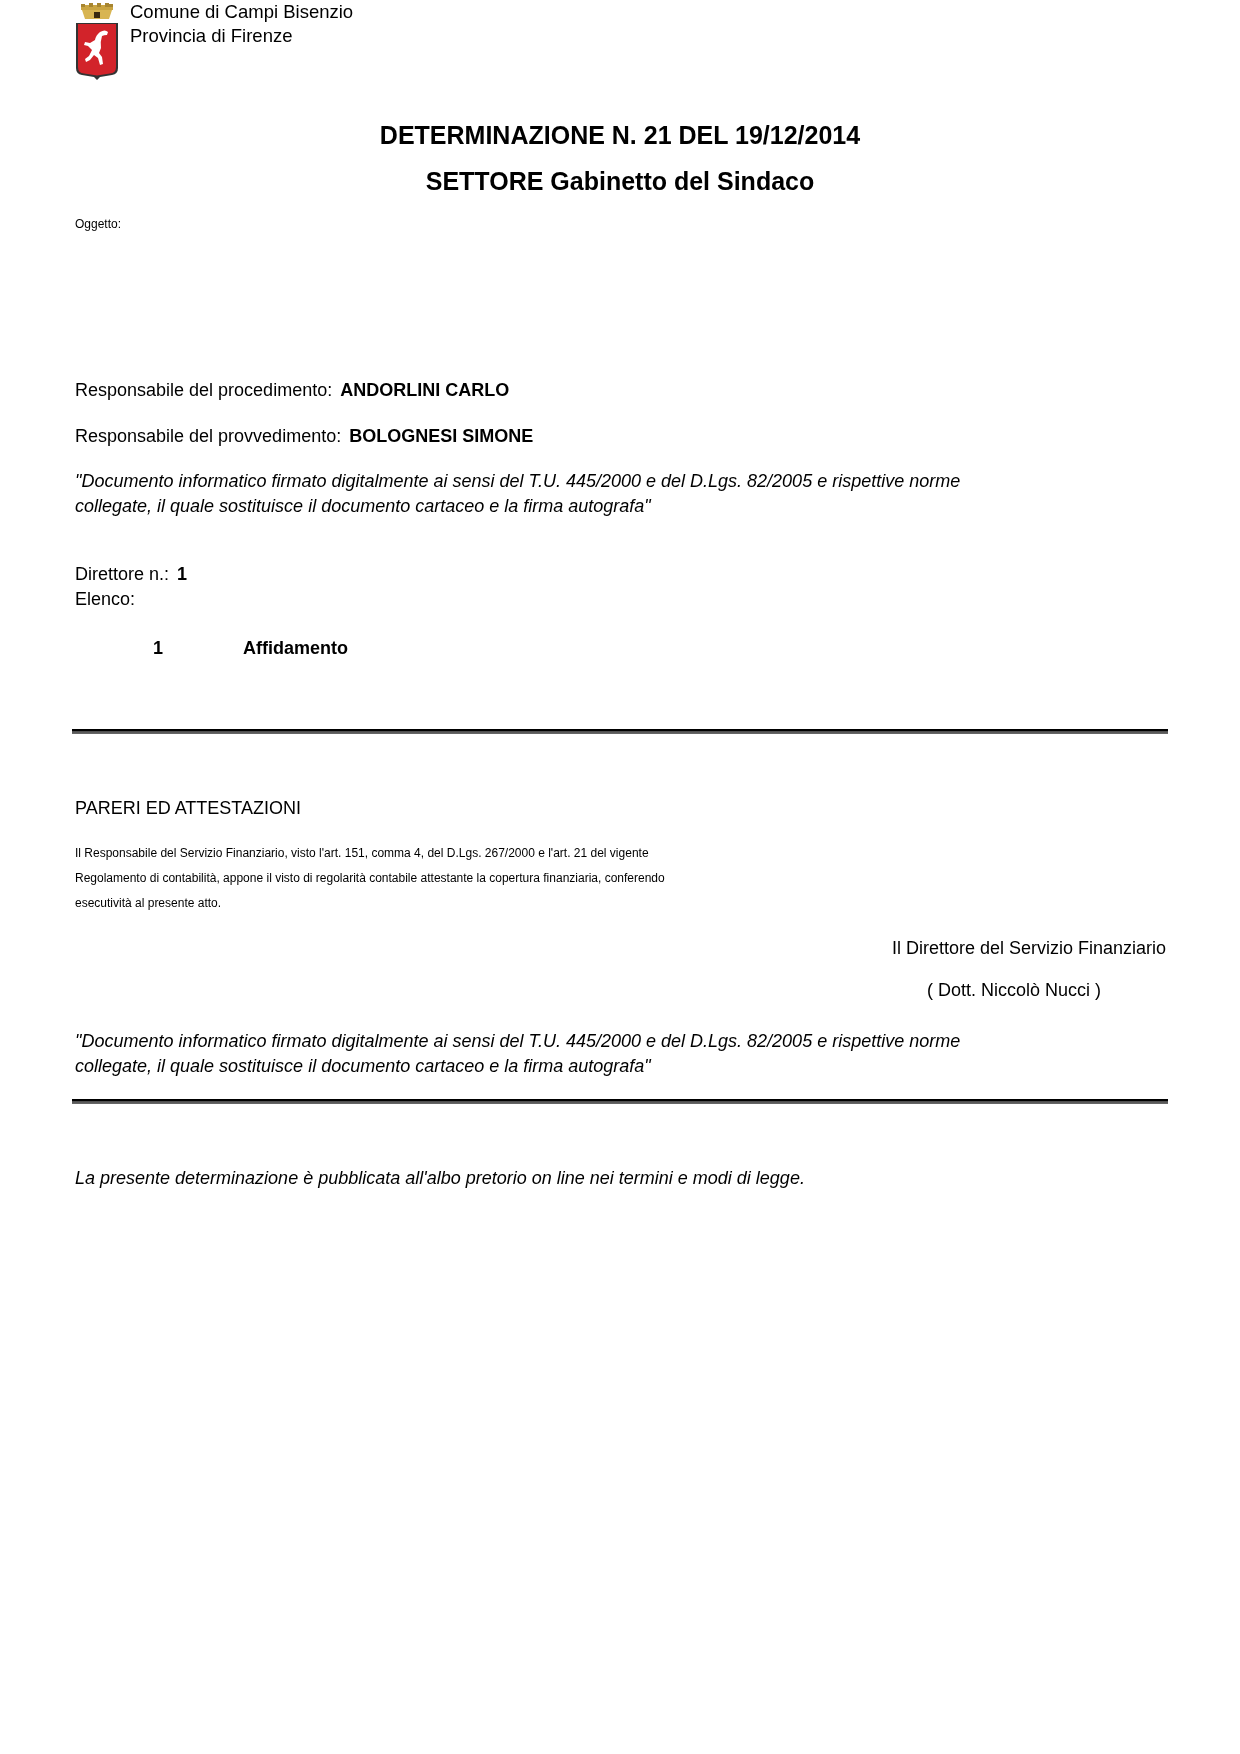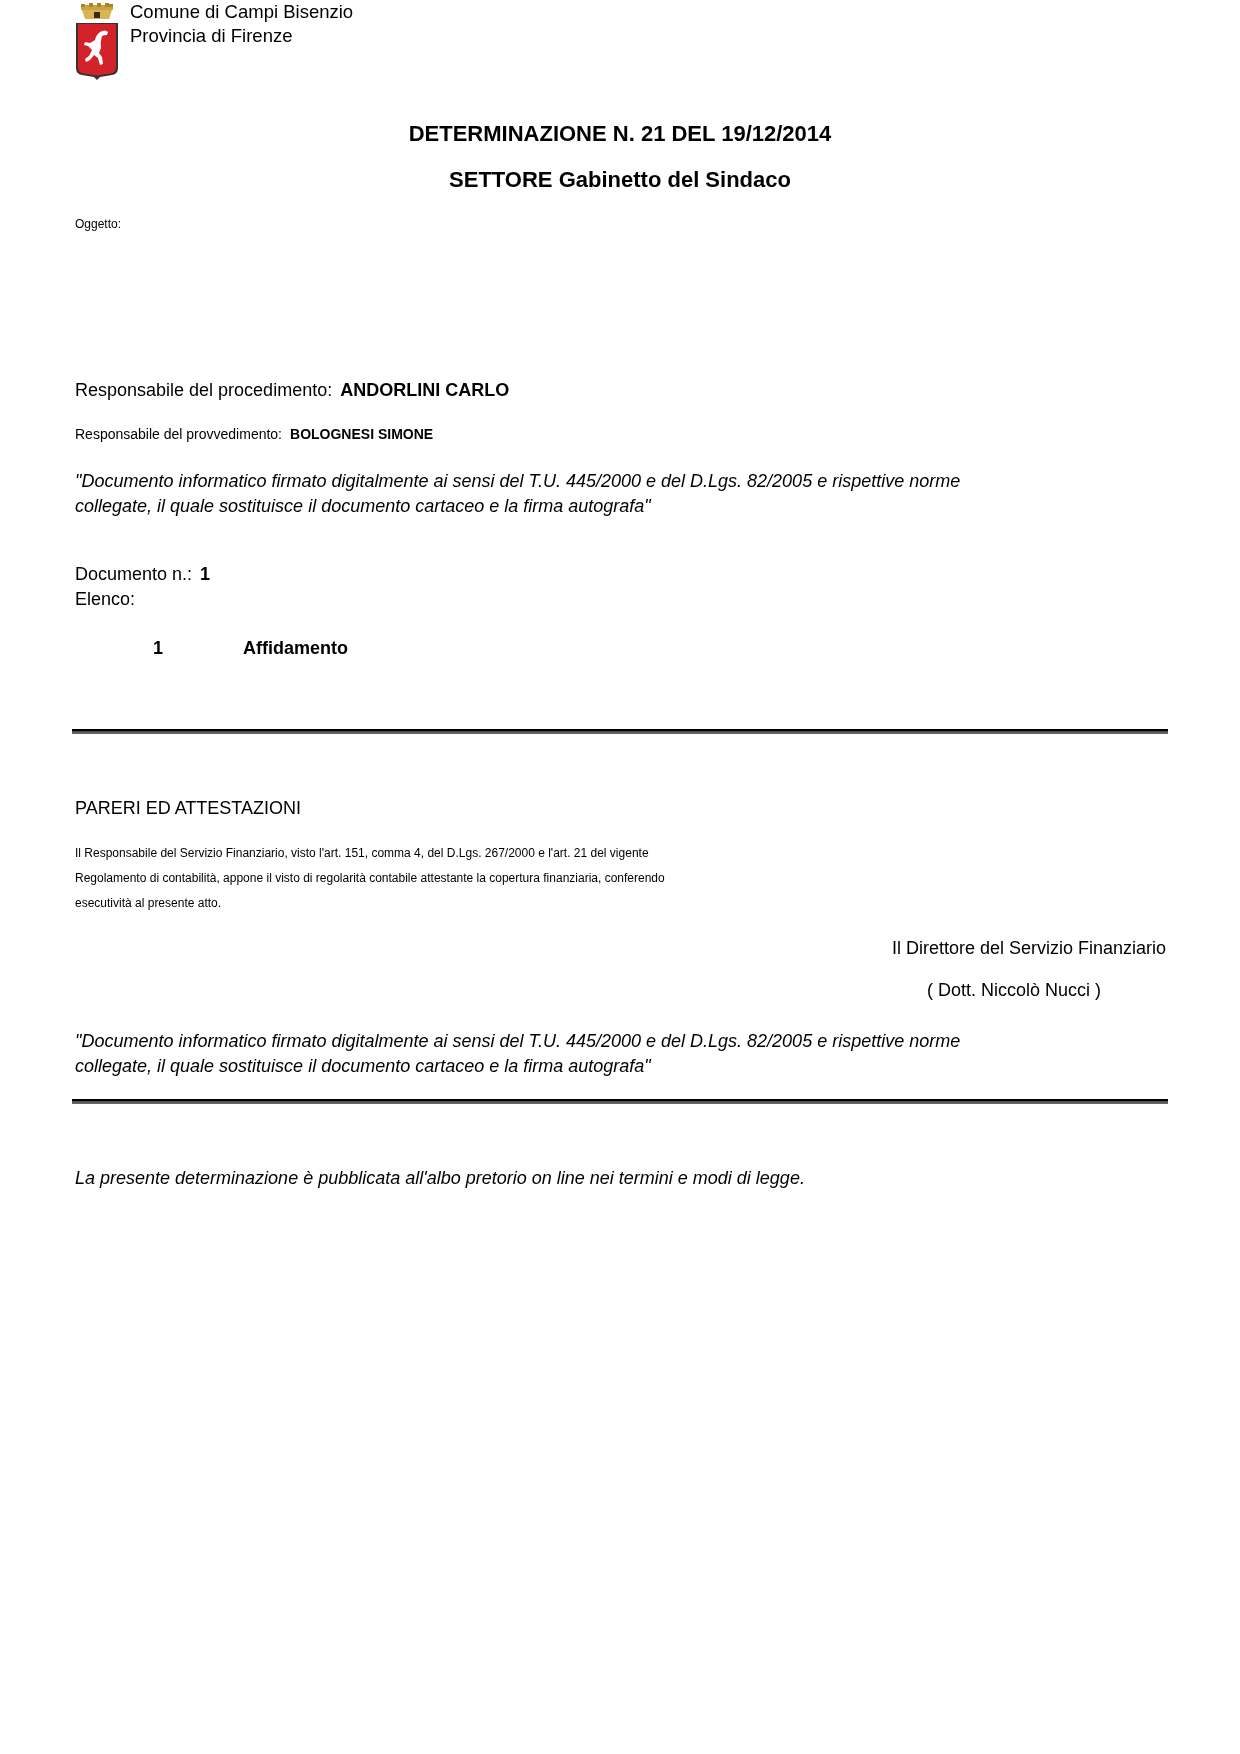--- a/index.html
+++ b/index.html
@@ -20,21 +20,21 @@
     .bold { font-weight: bold; }
     .ital { font-style: italic; }
 
     
     .crest { position: absolute; left: 74px; top: 2px; width: 46px; height: 78px; }
     .header-line { position: absolute; left: 130px; font-size: 18.5px; line-height: 1; white-space: nowrap; }
 
     
     .center-line {
       position: absolute; left: 0; width: 1240px; text-align: center;
-      font-size: 22px; line-height: 1; white-space: nowrap;
+      font-size: 25px; line-height: 1; white-space: nowrap;
     }
 
     .text-block {
       position: absolute; left: 75px; width: 1100px;
       font-size: 12px; line-height: 25px;
     }
     .subject-block {
       position: absolute; left: 75px; width: 1110px;
       font-size: 18.4px; line-height: 25px; font-weight: bold;
     }
@@ -81,31 +81,31 @@
   <span style="font-weight:bold;">Gabinetto del Sindaco</span>
 </div>
 
 <div class="text-block" style="top:212px;">Oggetto:</div>
 <div class="subject-block" style="top:234px;">
 </div>
 
 <div class="abs" style="left:75px; top:381px; font-size:18px;">
   <span>Responsabile del procedimento:</span><span class="value-strong">ANDORLINI CARLO</span>
 </div>
-<div class="abs" style="left:75px; top:427px; font-size:14px;">
+<div class="abs" style="left:75px; top:427px; font-size:18px;">
   <span>Responsabile del provvedimento:</span><span class="value-strong">BOLOGNESI SIMONE</span>
 </div>
 
 <div class="quote-block" style="top:469px;">
   <div>"Documento informatico firmato digitalmente ai sensi del T.U. 445/2000 e del D.Lgs. 82/2005 e rispettive norme</div>
   <div>collegate, il quale sostituisce il documento cartaceo e la firma autografa"</div>
 </div>
 
 <div class="abs" style="left:75px; top:565px; font-size:18px;">
-  <span>Documento n.:</span><span class="value-strong">1</span>
+  <span>Direttore n.:</span><span class="value-strong">1</span>
 </div>
 <div class="abs" style="left:75px; top:590px; font-size:18px;">Elenco:</div>
 <div>
   <div class="abs bold" style="left:153px; top:639px; font-size:18px;">1</div>
   <div class="abs bold" style="left:243px; top:639px; font-size:18px;">Affidamento</div>
 </div>
 
 <div class="rule" style="top:729px;"></div>
 
 <div class="abs" style="left:75px; top:799px; font-size:18px;">PARERI ED ATTESTAZIONI</div>

